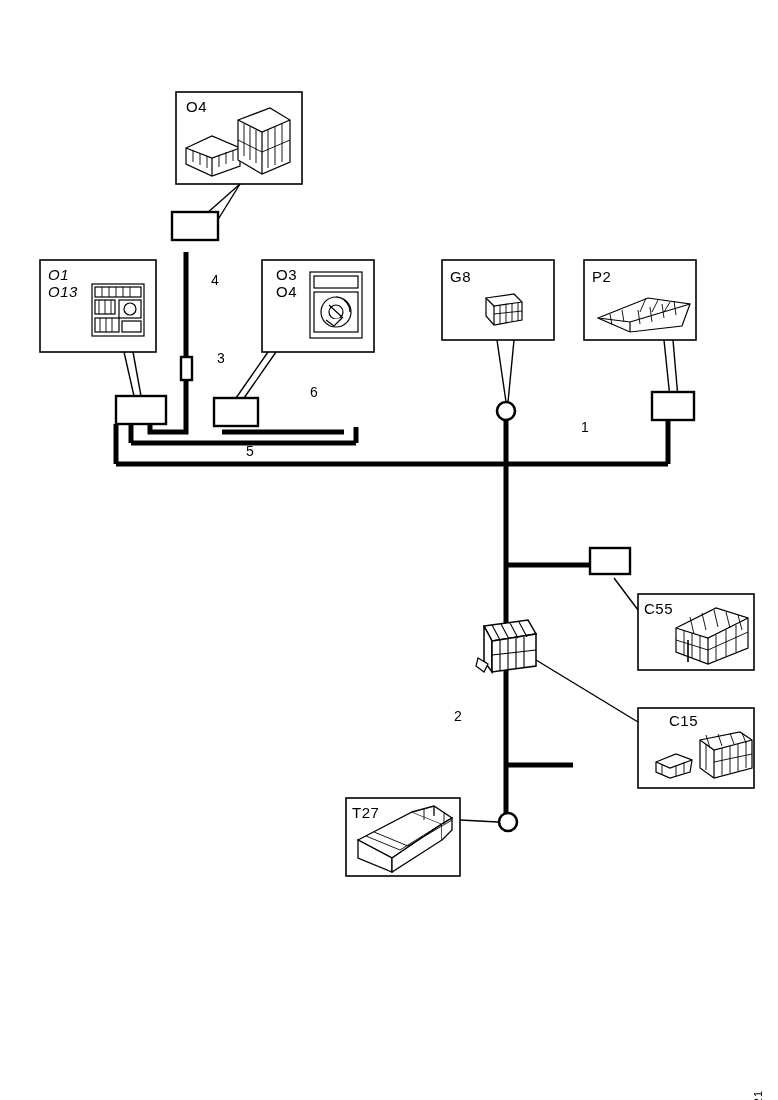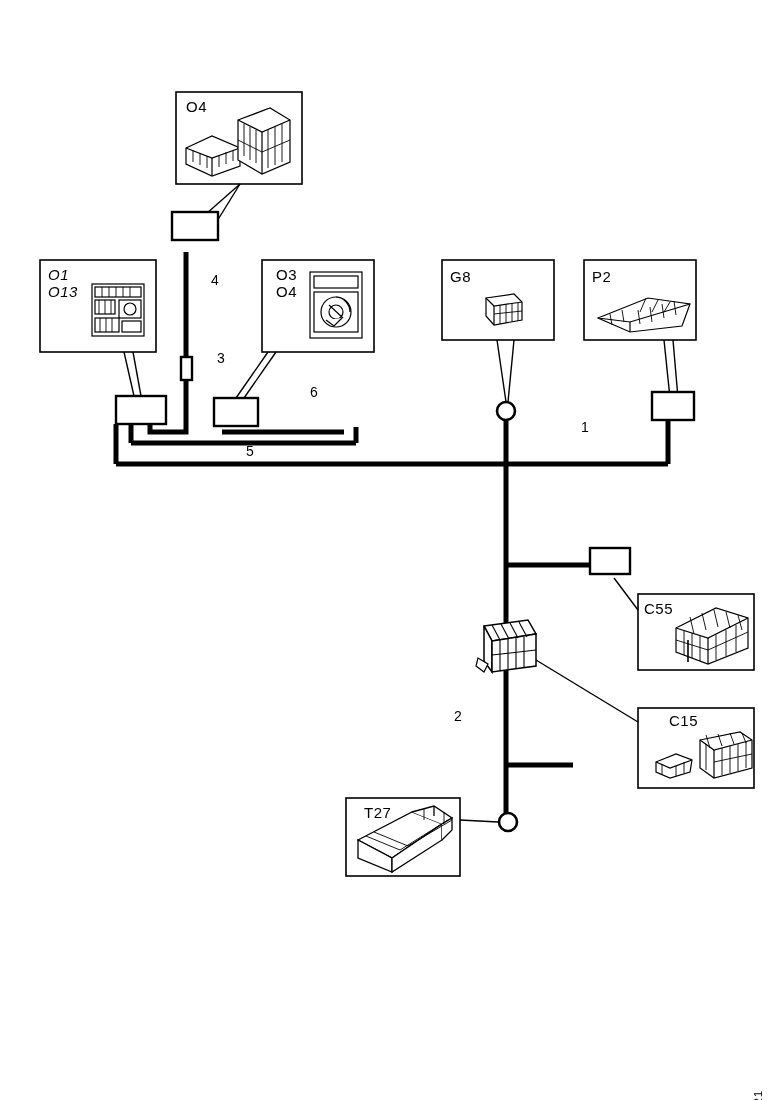--- a/index.html
+++ b/index.html
@@ -308,21 +308,21 @@
 
   <div class="callout-label" style="left:186px; top:98px;">O4</div>
   <div class="callout-label" style="left:48px;  top:266px;font-style:italic;">O1
 O13</div>
   <div class="callout-label" style="left:276px; top:266px;">O3
 O4</div>
   <div class="callout-label" style="left:450px; top:268px;">G8</div>
   <div class="callout-label" style="left:592px; top:268px;">P2</div>
   <div class="callout-label" style="left:644px; top:600px;">C55</div>
   <div class="callout-label" style="left:648px; top:712px;margin-left:21px;">C15</div>
-  <div class="callout-label" style="left:364px; top:804px;">T27</div>
+  <div class="callout-label" style="left:352px; top:804px;">T27</div>
 
   <div class="wire-num" style="left:581px; top:419px;">1</div>
   <div class="wire-num" style="left:454px; top:708px;">2</div>
   <div class="wire-num" style="left:217px; top:350px;">3</div>
   <div class="wire-num" style="left:211px; top:272px;">4</div>
   <div class="wire-num" style="left:246px; top:443px;">5</div>
   <div class="wire-num" style="left:310px; top:384px;">6</div>
 
   <div class="sheet-code">1379421</div>
 

